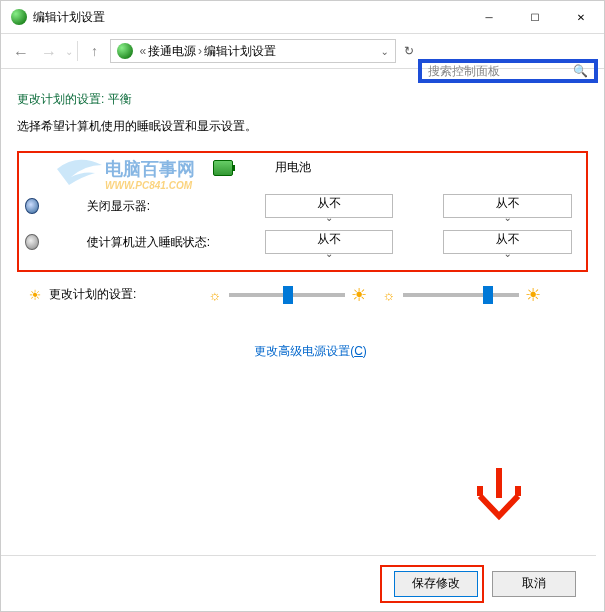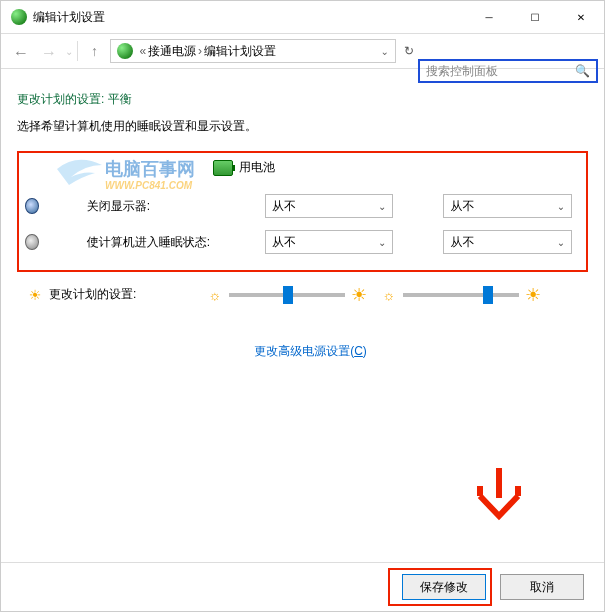--- a/index.html
+++ b/index.html
@@ -12,58 +12,58 @@
   .navarrow { width: 28px; height: 28px; display: flex; align-items: center; justify-content: center; color: #888; font-size: 16px; }
   .navarrow.fwd { color: #ccc; }
   .chev { color: #ccc; font-size: 10px; margin-left: 2px; }
   .sep { width: 1px; height: 20px; background: #ddd; margin: 0 4px; }
   .up { font-size: 14px; color: #888; width: 24px; text-align: center; }
   .addr { flex: 1; height: 24px; border: 1px solid #ccc; display: flex; align-items: center; padding: 0 2px; margin: 0 4px; }
   .addr .aicon { width: 16px; height: 16px; background: radial-gradient(circle at 30% 30%, #8e8, #060); border-radius: 50%; margin: 0 4px; }
   .addr .crumbsep { color: #666; margin: 0 2px; }
   .addr .dd { color: #666; font-size: 10px; margin-left: auto; margin-right: 4px; }
   .refresh { color: #555; font-size: 12px; margin: 0 4px; }
-  .search { width: 180px; height: 24px; border: 2px solid #1d4ed8; display: flex; align-items: center; padding: 0 6px; color: #888; margin-top: 40px; }
+  .search { width: 180px; height: 24px; border: 4px solid #1d4ed8; display: flex; align-items: center; padding: 0 6px; color: #888; margin-top: 40px; }
   .search span:first-child { flex: 1; }
   .glass { font-size: 12px; color: #888; }
   .page { padding: 22px 16px 0 16px; }
   .h1 { color: #0b6b3a; font-size: 12px; margin-bottom: 10px; }
   .sub { color: #000; margin-bottom: 16px; }
   .watermark { position: absolute; left: 46px; top: 150px; opacity: 0.5; }
   .wings { fill: #9ad0f5; }
   .wm-main { fill: #1170c9; font: bold 18px sans-serif; }
   .wm-sub { fill: #f7a900; font: bold italic 10px sans-serif; }
   .redbox { border: 2px solid #e20; padding: 2px 4px 10px 4px; position: relative; }
   .headrow { display: flex; padding: 4px 0 12px 190px; }
-  .colhead { display: flex; align-items: center; width: 160px; }
+  .colhead { display: flex; align-items: center; width: 160px; gap: 36px; }
   .colhead .ic { width: 20px; height: 16px; margin-right: 6px; }
   .batt-ic { background: linear-gradient(#6c6, #393); border: 1px solid #060; border-radius: 2px; position: relative; }
   .batt-ic::after { content: ""; position: absolute; right: -3px; top: 4px; width: 2px; height: 6px; background: #060; }
   .plug-ic { position: relative; }
   .plug-ic::before { content: ""; position: absolute; left: 0; top: 5px; width: 12px; height: 6px; background: #222; border-radius: 2px 0 0 2px; }
   .plug-ic::after { content: ""; position: absolute; left: 12px; top: 4px; width: 2px; height: 2px; background: #222; box-shadow: 0 6px #222; }
   .row { display: flex; align-items: center; padding: 6px 0; gap: 40px; }
   .row .ric { width: 16px; height: 16px; margin: 0 8px 0 2px; border-radius: 50%; }
   .ric.monitor { background: radial-gradient(circle at 40% 40%, #cdf, #369); border: 1px solid #247; }
   .ric.sleep { background: radial-gradient(circle at 40% 40%, #eee, #888); border: 1px solid #666; }
   .row .rlabel { width: 164px; }
-  .sel { width: 150px; height: 24px; border: 1px solid #bbb; background: #fff; display: flex; align-items: center; padding: 0 6px; margin-right: 10px; }
+  .sel { width: 150px; height: 24px; border: 1px solid #bbb; background: #fff; display: flex; align-items: center; padding: 0 6px; margin-right: 10px; flex-direction: column; }
   .sel span:first-child { flex: 1; }
   .sel .dd { font-size: 10px; color: #555; }
   .brightrow { display: flex; align-items: center; padding: 14px 0 0 10px; }
   .sun { width: 16px; height: 16px; display: inline-block; color: #f7a900; text-align: center; line-height: 16px; font-size: 14px; }
   .sun.big { font-size: 18px; }
   .slider { width: 116px; height: 4px; background: #bbb; position: relative; margin: 0 6px; }
   .slider .thumb { position: absolute; top: -7px; width: 10px; height: 18px; background: #0078d7; }
   .slider.s1 .thumb { left: 54px; }
   .slider.s2 .thumb { left: 80px; }
   .links { padding: 40px 0 0 16px; }
   .link { color: #0066cc; margin-bottom: 18px; text-align: center; }
   .link u { text-decoration: underline; }
-  .footer { position: absolute; left: 0; right: 0; bottom: 0; height: 49px; border-top: 1px solid #ddd; display: flex; align-items: center; justify-content: flex-end; padding-right: 20px; margin-top: 40px; }
+  .footer { position: absolute; left: 0; right: 8px; bottom: 0; height: 56px; border-top: 1px solid #ddd; display: flex; align-items: center; justify-content: flex-end; padding-right: 20px; margin-top: 40px; }
   .btn { width: 84px; height: 26px; border: 1px solid #999; background: #eee; display: flex; align-items: center; justify-content: center; margin-left: 8px; }
   .redbox2 { border: 2px solid #e20; padding: 4px; }
   .bigarrow { position: absolute; right: 80px; bottom: 82px; }
   .bigarrow svg path { fill: none; stroke: #e20; stroke-width: 6; }
 </style>
 </head>
 <body>
 
 <div class="titlebar">
   <div class="title-icon"></div>

